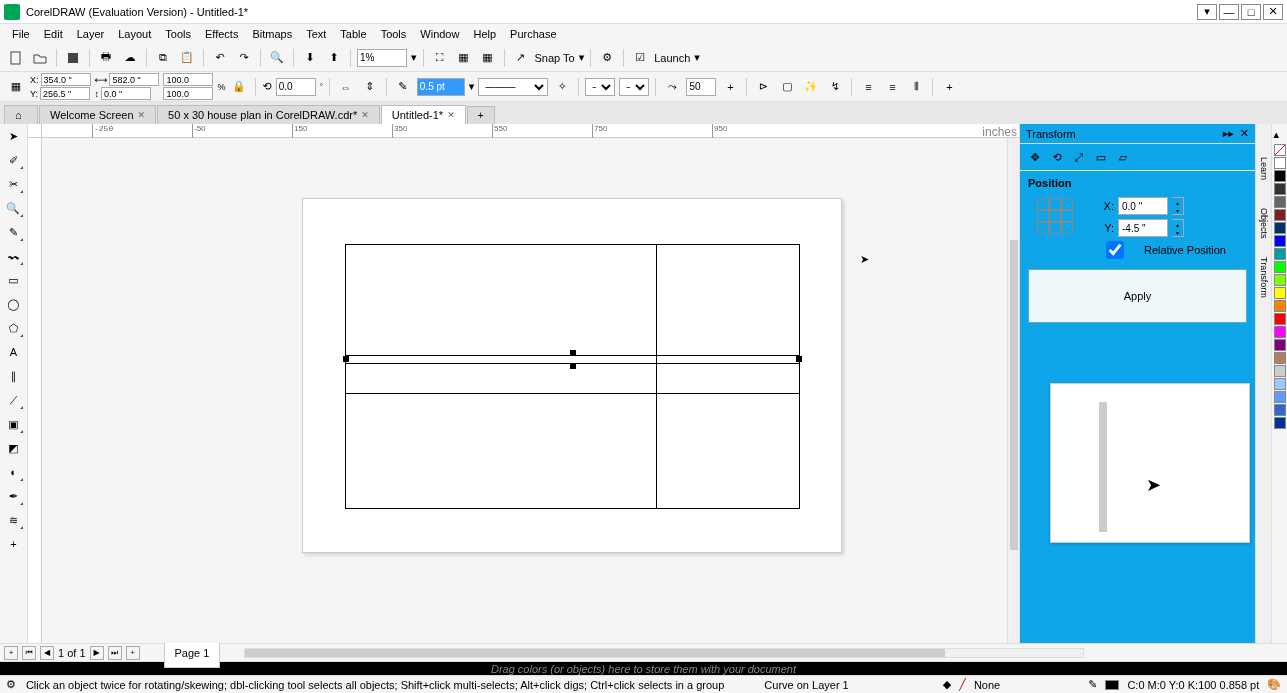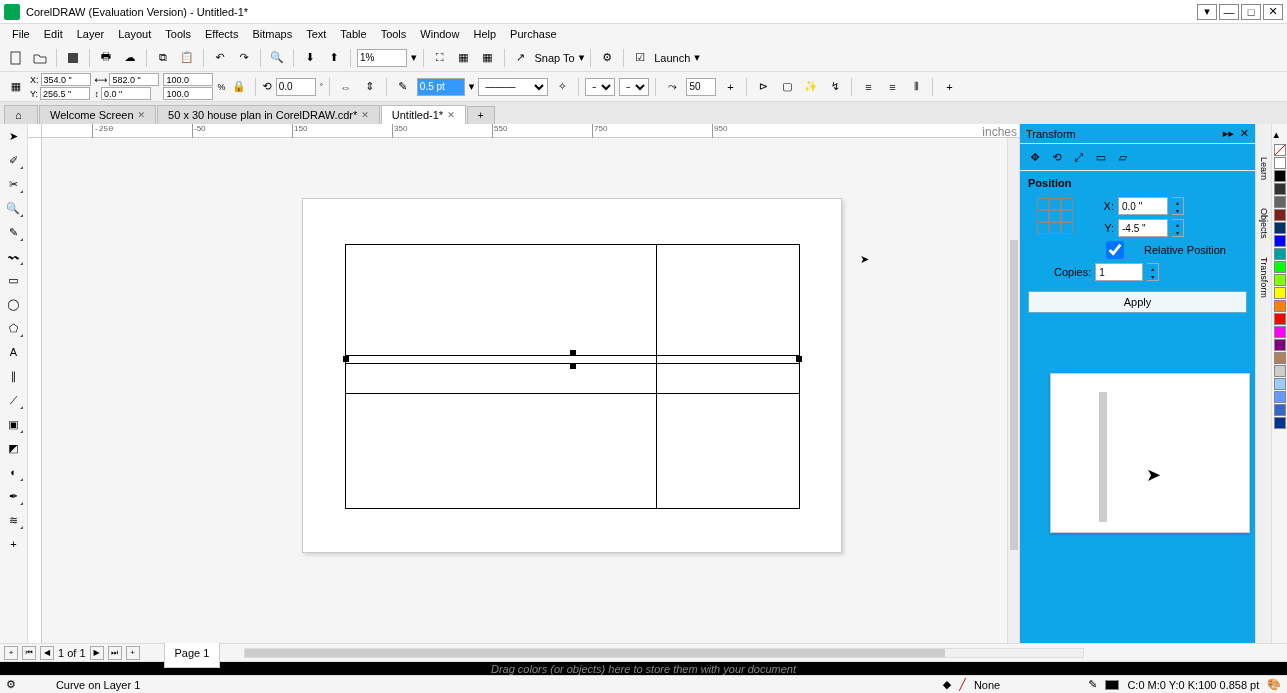--- a/index.html
+++ b/index.html
@@ -47,21 +47,21 @@
 .docker-tools{display:flex;gap:4px;padding:4px 6px;border-bottom:1px solid #eee}
 .docker-tools .dt{width:18px;height:18px;border:1px solid transparent;display:flex;align-items:center;justify-content:center}
 .section-title{font-weight:bold;padding:6px 8px;font-size:11px}
 .anchor{display:grid;grid-template-columns:repeat(3,12px);grid-template-rows:repeat(3,12px);gap:0;margin:4px 10px}
 .anchor div{border:1px solid #888;width:12px;height:12px;margin:-1px 0 0 -1px}
 .field-row{display:flex;align-items:center;gap:4px;padding:2px 8px}
 .field-row label{width:14px;text-align:right}
 .field-row input{width:50px;height:18px;border:1px solid #aaa;font-size:10px;padding:0 3px;background:#fff}
 .spinner{width:12px;height:18px;border:1px solid #aaa;border-left:none;display:flex;flex-direction:column}
 .spinner div{flex:1;display:flex;align-items:center;justify-content:center;font-size:6px}
-.apply-btn{width:calc(100% - 16px);margin:8px;padding:4px;text-align:center;border:1px solid #6ab;background:#eff8f8}
+.apply-btn{width:calc(100% - 16px);margin:8px;padding:20px;text-align:center;border:1px solid #6ab;background:#eff8f8}
 .magnifier{margin:60px 4px 4px 30px;width:200px;height:160px;background:#fff;border:1px solid #ccc;box-shadow:0 1px 3px rgba(0,0,0,0.2);position:relative}
 .magnifier .mtitle{font-size:10px;color:#888;padding:4px 6px}
 .magnifier .mrect{position:absolute;left:48px;top:18px;width:8px;height:130px;background:#ccc}
 .magnifier .mcur{position:absolute;left:95px;top:90px;font-size:18px}
 .docker-tabs{width:16px;background:#f0f0f0;border-left:1px solid #ddd;display:flex;flex-direction:column;align-items:center;padding-top:20px;gap:4px}
 .docker-tabs .dtab{width:14px;height:50px;writing-mode:vertical-rl;font-size:9px;text-align:center;display:flex;align-items:center;justify-content:center}
 .colorbar{width:16px;background:#f5f5f5;border-left:1px solid #ddd;display:flex;flex-direction:column;align-items:center;padding-top:4px}
 .colorbar .sw{width:12px;height:12px;border:1px solid #888;margin-bottom:1px}
 .pagebar{height:18px;background:#f5f5f5;border-top:1px solid #ddd;display:flex;align-items:center;padding:0 4px;gap:4px;font-size:10px}
 .pagebar .nav{width:14px;height:14px;border:1px solid #aaa;display:flex;align-items:center;justify-content:center;font-size:8px}
@@ -330,28 +330,20 @@
               <div class="spinner">
                 <div>▴</div>
                 <div>▾</div>
               </div>
             </div>
         </div>
       </div>
       <div class="field-row" style="padding-left:70px">
           <input type="checkbox" checked="" style="">
           <span>Relative Position</span>
-        </div>
-      <div class="field-row" style="padding-left:34px">
-          <span>Copies:</span>
-          <input style="width: 48px;" value="1">
-          <div class="spinner">
-            <div>▴</div>
-            <div>▾</div>
-          </div>
         </div>
       <div class="apply-btn">Apply</div>
       <div class="magnifier">
         <div class="mrect"></div>
         <div class="mcur">➤</div>
       </div>
     </div>
     <div class="docker-tabs" id="dockertabs">
         <div class="dtab">Learn</div>
         <div class="dtab">Objects</div>
@@ -403,20 +395,21 @@
       <div class="hthumb"></div>
     </div>
 </div>
 
 <div class="dragbar">
   <span>Drag colors (or objects) here to store them with your document</span>
 </div>
 
 <div class="statusbar">
   <span>⚙</span>
+  <span>Click an object twice for rotating/skewing; dbl-clicking tool selects all objects; Shift+click multi-selects; Alt+click digs; Ctrl+click selects in a group</span>
   <span style="margin-left:30px">Curve on Layer 1</span>
   <div class="right">
     <span>◆</span>
     <span style="color:#c00">╱</span>
     <span>None</span>
     <span style="margin-left:80px">✎</span>
     <div class="fillbox"></div>
     <span>C:0 M:0 Y:0 K:100 0.858 pt</span>
     <span>🎨</span>
   </div>

